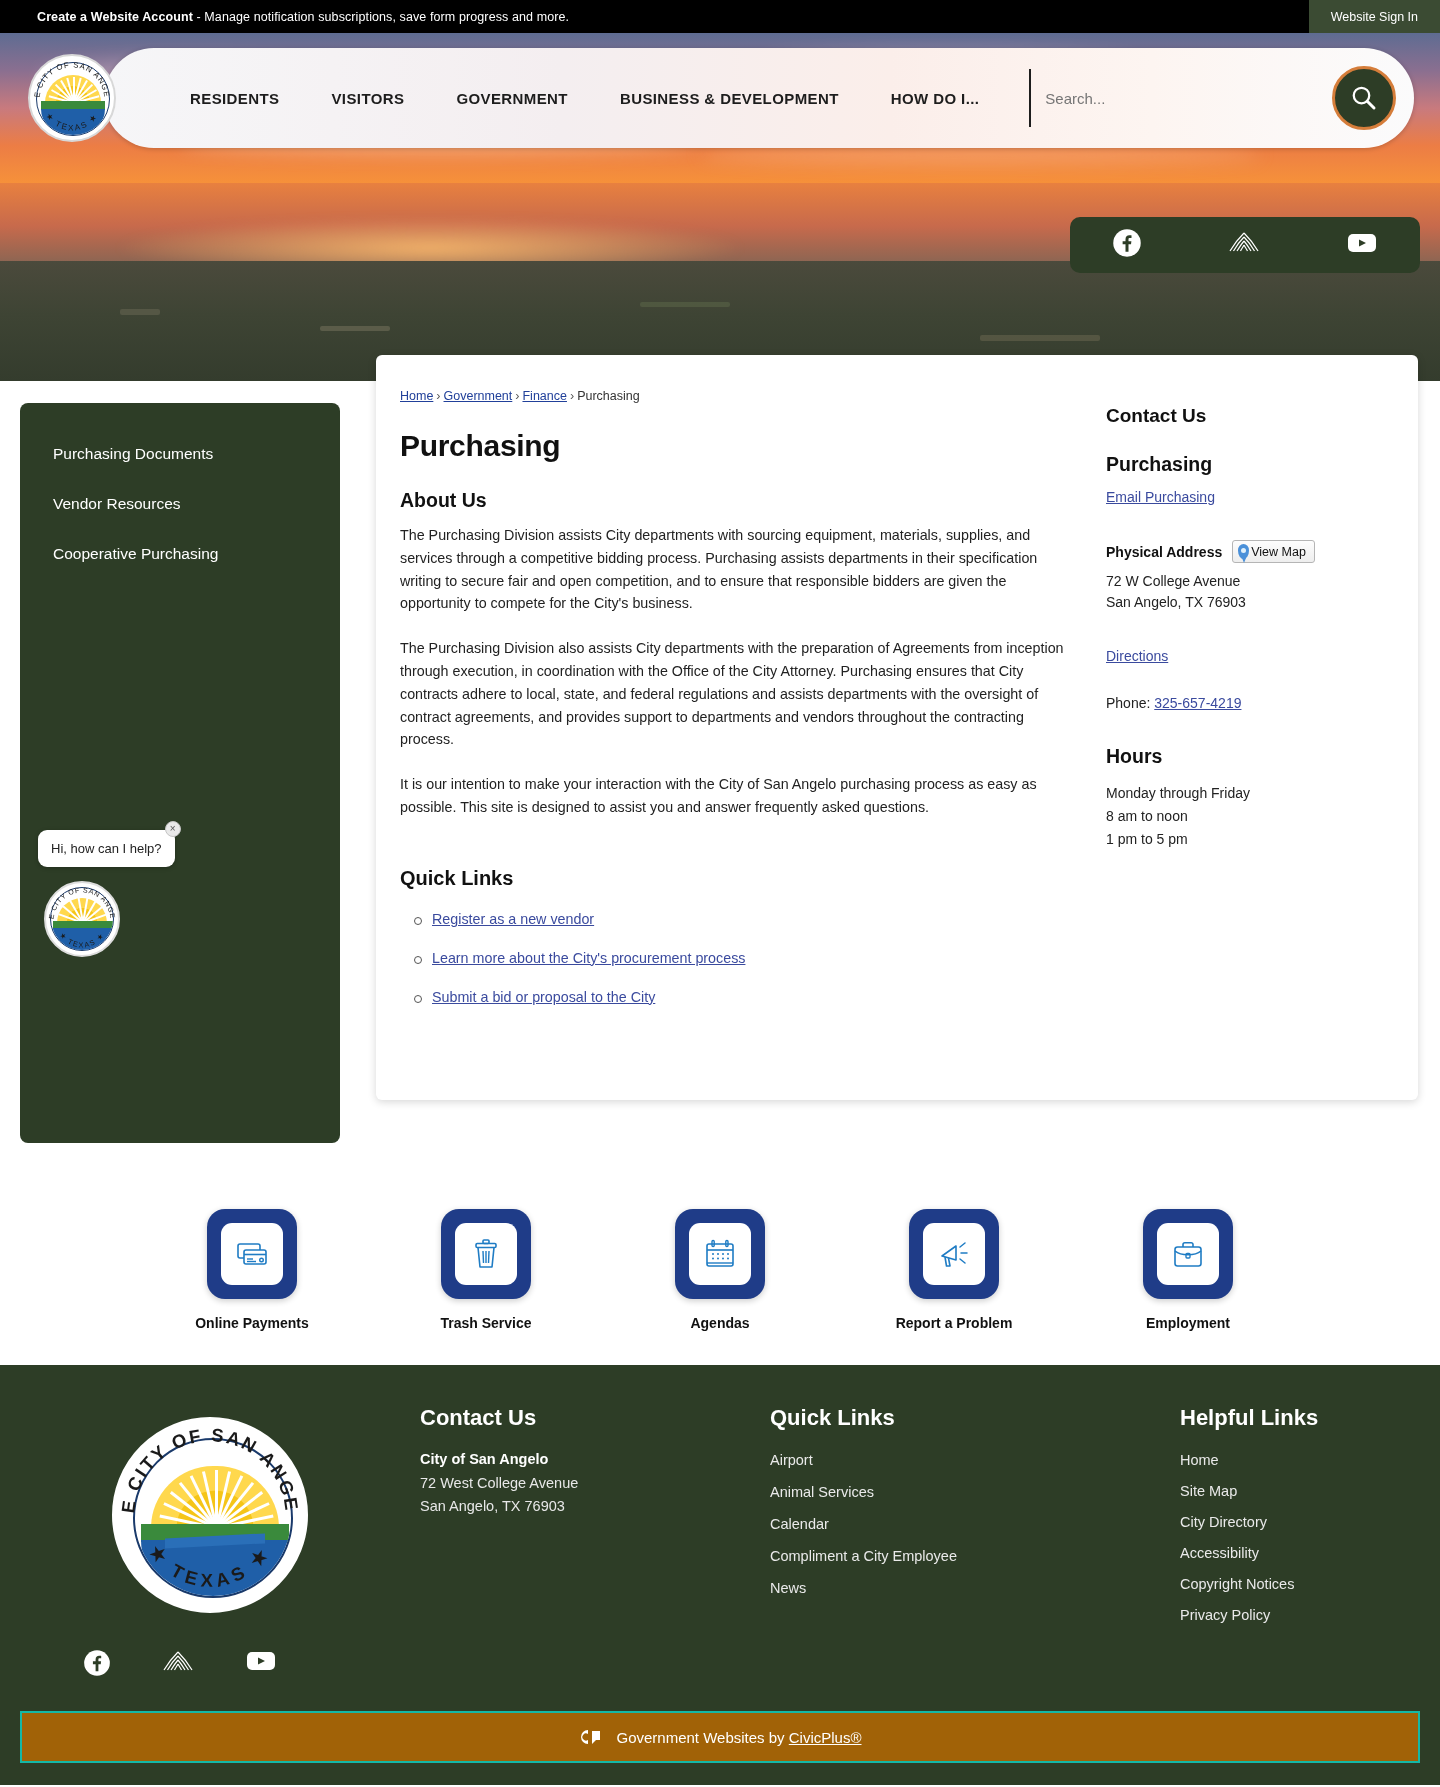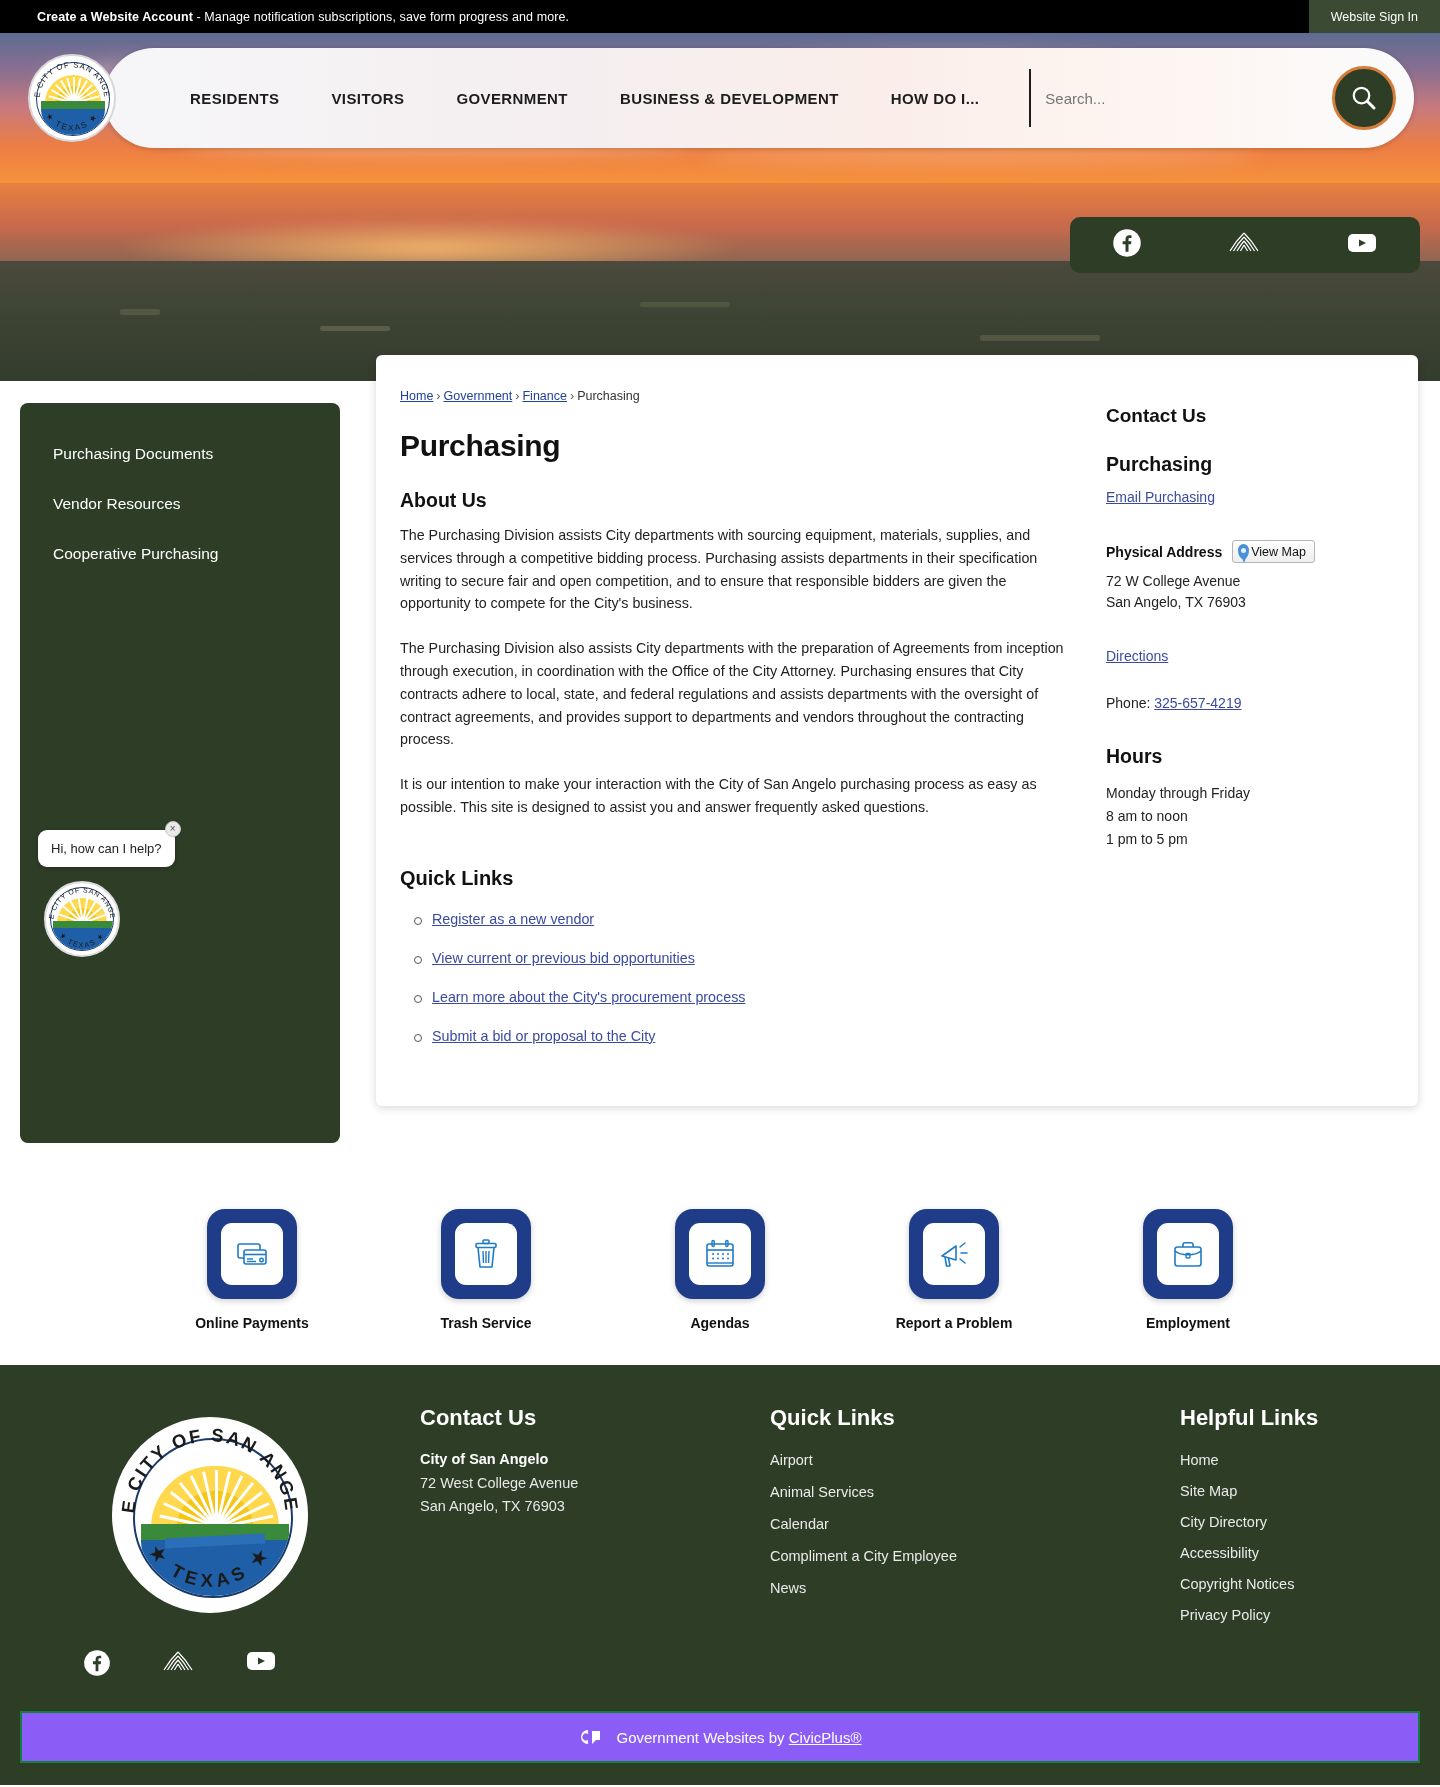--- a/index.html
+++ b/index.html
@@ -330,22 +330,22 @@
   .fcol .bold { font-size: 14.5px; font-weight:700; color:#fff; margin-bottom: 5px;}
   .fcol .line { font-size: 14.5px; color:#e8e8e8; line-height: 23px;}
   .fcol ul { list-style:none; }
   .fcol li { margin-bottom: 14px; }
   .fcol li a { font-size: 14.5px; color:#eaeaea; text-decoration:none; cursor:pointer;}
   .fcol.help li { margin-bottom: 13px; }
 
   
   .cp-outer { background:#2d3d26; padding: 0 20px 22px 20px; }
   .cpbar {
-    border: 2px solid #15803d;
-    background: #8b5cf6;
+    border: 2px solid #14b8a6;
+    background: #a16207;
     height: 52px;
     display:flex; align-items:center; justify-content:center;
     gap: 12px;
   }
   .cp-logo {
     width: 26px; height: 18px;
     display:flex; align-items:center; justify-content:center;
   }
   .cp-text { font-size: 15px; color:#fff; }
   .cp-text a { color:#fff; text-decoration:underline; }
@@ -510,21 +510,20 @@
       <h1 class="page-title">Purchasing</h1>
       <h2 class="sec">About Us</h2>
 
       <p>The Purchasing Division assists City departments with sourcing equipment, materials, supplies, and services through a competitive bidding process. Purchasing assists departments in their specification writing to secure fair and open competition, and to ensure that responsible bidders are given the opportunity to compete for the City's business.</p>
       <p>The Purchasing Division also assists City departments with the preparation of Agreements from inception through execution, in coordination with the Office of the City Attorney. Purchasing ensures that City contracts adhere to local, state, and federal regulations and assists departments with the oversight of contract agreements, and provides support to departments and vendors throughout the contracting process.</p>
       <p>It is our intention to make your interaction with the City of San Angelo purchasing process as easy as possible. This site is designed to assist you and answer frequently asked questions.</p>
 
       <h2 class="quick">Quick Links</h2>
       <ul class="qlist">
         <li><a>Register as a new vendor</a></li>
-        <li><a>View current or previous bid opportunities</a></li>
         <li><a>Learn more about the City's procurement process</a></li>
         <li><a>Submit a bid or proposal to the City</a></li>
       </ul>
     </div>
 
     <div class="contactcol">
       <h3 class="cu">Contact Us</h3>
 
 
       <div class="c-block">

